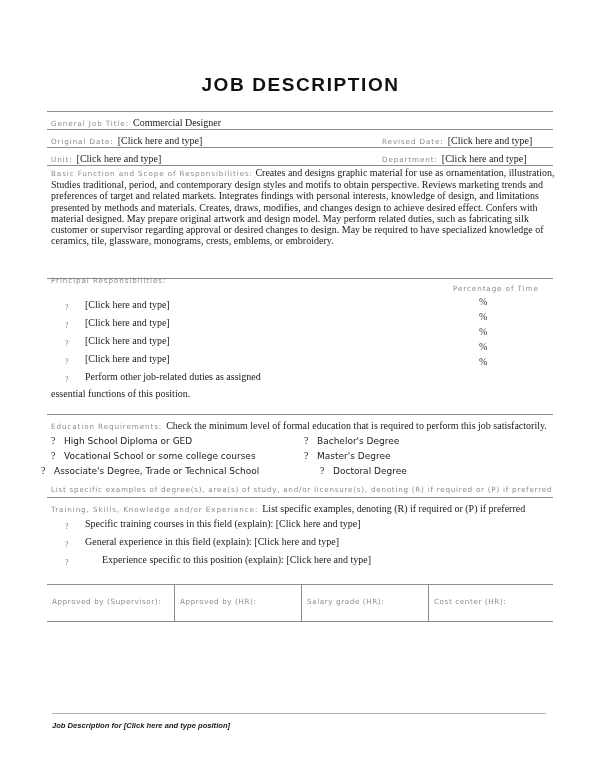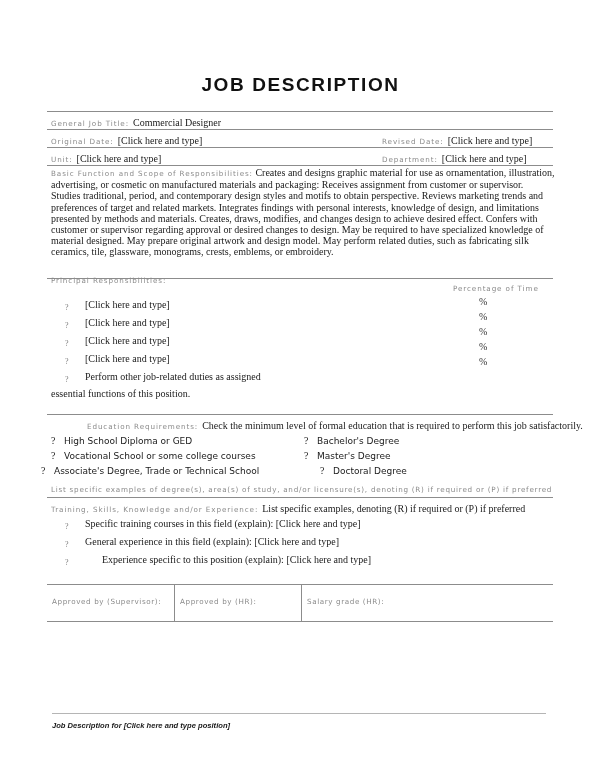--- a/index.html
+++ b/index.html
@@ -51,26 +51,25 @@
   <span class="lbl">Department:</span>
   <span class="val">[Click here and type]</span>
 </div>
 <div class="hr" style="top:165px;"></div>
 
 <div class="para" style="top:167px;">
   <div style="white-space:nowrap;">
     <span class="lbl">Basic Function and Scope of Responsibilities:</span>
     <span>Creates and designs graphic material for use as ornamentation, illustration,</span>
   </div>
-  <div style="white-space:nowrap;">advertising, or cosmetic on manufactured materials and packaging: Receives assignment from customer or supervisor.</div>
   <div style="white-space:nowrap;">Studies traditional, period, and contemporary design styles and motifs to obtain perspective. Reviews marketing trends and</div>
   <div style="white-space:nowrap;">preferences of target and related markets. Integrates findings with personal interests, knowledge of design, and limitations</div>
   <div style="white-space:nowrap;">presented by methods and materials. Creates, draws, modifies, and changes design to achieve desired effect. Confers with</div>
+  <div style="white-space:nowrap;">material designed. May prepare original artwork and design model. May perform related duties, such as fabricating silk</div>
   <div style="white-space:nowrap;">customer or supervisor regarding approval or desired changes to design. May be required to have specialized knowledge of</div>
-  <div style="white-space:nowrap;">material designed. May prepare original artwork and design model. May perform related duties, such as fabricating silk</div>
   <div style="white-space:nowrap;">ceramics, tile, glassware, monograms, crests, emblems, or embroidery.</div>
 </div>
 <div class="hr" style="top:278px;"></div>
 
 <div class="lbl" style="position:absolute; top:276px; left:51px;">Principal Responsibilities:</div>
 <div class="lbl" style="position:absolute; top:284px; left:453px;">Percentage of Time</div>
 
 <span class="bullet" style="top:303px; left:65px;">?</span>
 <span class="item" style="top:299px; left:85px;">[Click here and type]</span>
 <span class="pct" style="top:296px;">%</span>
@@ -89,21 +88,21 @@
 
 <span class="bullet" style="top:375px; left:65px;">?</span>
 <span class="item" style="top:371px; left:85px;">Perform other job-related duties as assigned</span>
 <span class="pct" style="top:356px;">%</span>
 
 <div class="para" style="top:388px;">
   <div style="white-space:nowrap;">essential functions of this position.</div>
 </div>
 <div class="hr" style="top:414px;"></div>
 
-<div class="row" style="top:417px;margin-left:36px;">
+<div class="row" style="top:417px;">
   <span class="lbl">Education Requirements:</span>
   <span class="val">Check the minimum level of formal education that is required to perform this job satisfactorily.</span>
 </div>
 
 <div class="edu" style="top:435px; left:51px;">
   <span class="q">?</span><span>High School Diploma or GED</span>
 </div>
 <div class="edu" style="top:450px; left:51px;">
   <span class="q">?</span><span>Vocational School or some college courses</span>
 </div>
@@ -137,16 +136,19 @@
 <div class="tbl">
   <div class="cell" style="width:127px;">
     <span class="lbl" style="letter-spacing:0.6px;">Approved by (Supervisor):</span>
   </div>
   <div class="cell" style="width:127px;">
     <span class="lbl" style="letter-spacing:0.6px;">Approved by (HR):</span>
   </div>
   <div class="cell" style="width:127px;">
     <span class="lbl" style="letter-spacing:0.6px;">Salary grade (HR):</span>
   </div>
+  <div class="cell" style="width:125px;">
+    <span class="lbl" style="letter-spacing:0.6px;">Cost center (HR):</span>
+  </div>
 </div>
 
 <div class="footer-line"></div>
 <div class="footer">Job Description for [Click here and type position]</div>
 
 </body></html>

